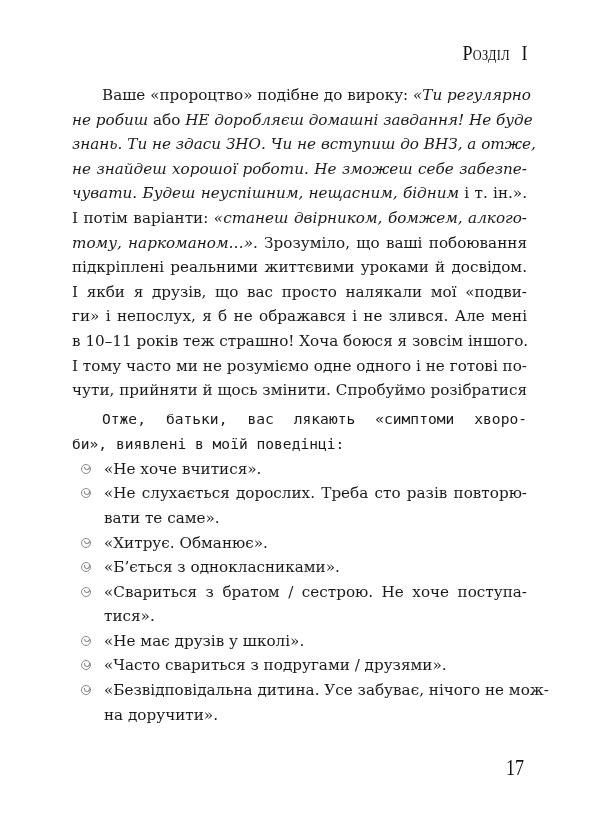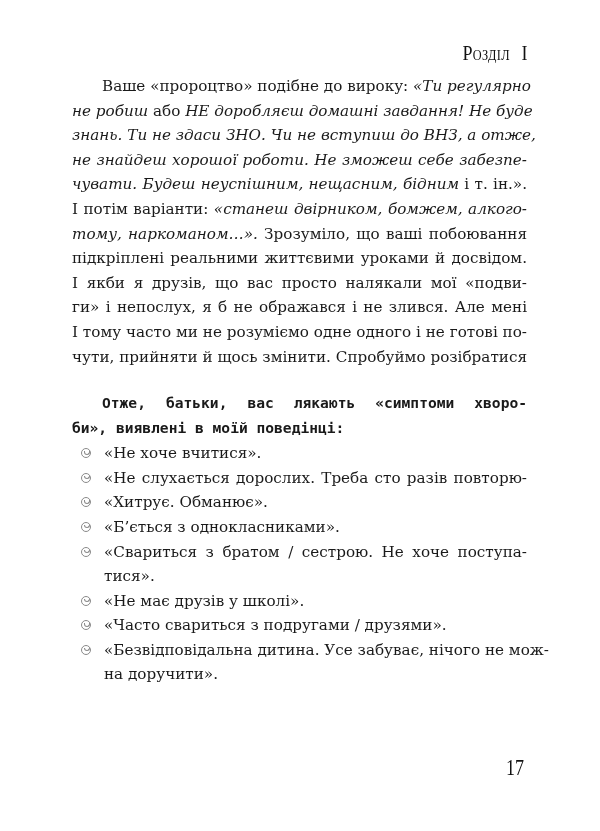--- a/index.html
+++ b/index.html
@@ -24,39 +24,39 @@
       letter-spacing: 0.5px;
       color: #111;
       transform: scaleX(0.82);
       transform-origin: right center;
     }
     .running-head .chap-word { font-variant: small-caps; }
     .running-head .chap-num { margin-left: 14px; }
     .content {
       position: absolute;
       left: 72px;
-      top: 74px;
+      top: 83px;
       width: 455px;
       font-size: 15.2px;
       line-height: 24.6px;
     }
     .line {
       display: block;
       white-space: nowrap;
       text-align: justify;
       text-align-last: justify;
       height: 24.6px;
     }
     .line.last { text-align-last: left; }
     .indent { padding-left: 30px; }
     .it { font-style: italic; }
     .bold-para {
-      margin-top: 22px;
+      margin-top: 4px;
       font-family: "DejaVu Sans Mono", "Liberation Mono", monospace;
-      font-weight: bold;
+      font-weight: normal;
       font-size: 14.6px;
     }
     .bold-para .line { height: 25px; }
     ul.bullets {
       list-style: none;
       margin: 0;
       padding: 0;
     }
     ul.bullets li {
       position: relative;
@@ -107,37 +107,39 @@
     <span class="line indent"><span>Ваше «пророцтво» подібне до вироку: </span><span class="it">«Ти регулярно</span></span>
     <span class="line"><span class="it">не робиш </span><span>або </span><span class="it">НЕ доробляєш домашні завдання! Не буде</span></span>
     <span class="line it">знань. Ти не здаси ЗНО. Чи не вступиш до ВНЗ, а отже,</span>
     <span class="line it">не знайдеш хорошої роботи. Не зможеш себе забезпе-</span>
     <span class="line"><span class="it">чувати. Будеш неуспішним, нещасним, бідним </span><span>і т. ін.».</span></span>
     <span class="line"><span>І потім варіанти: </span><span class="it">«станеш двірником, бомжем, алкого-</span></span>
     <span class="line"><span class="it">тому, наркоманом…».</span><span> Зрозуміло, що ваші побоювання</span></span>
     <span class="line">підкріплені реальними життєвими уроками й досвідом.</span>
     <span class="line">І якби я друзів, що вас просто налякали мої «подви-</span>
     <span class="line">ги» і непослух, я б не ображався і не злився. Але мені</span>
+    <span class="line">в 10–11 років теж страшно! Хоча боюся я зовсім іншого.</span>
     <span class="line">І тому часто ми не розуміємо одне одного і не готові по-</span>
     <span class="line">чути, прийняти й щось змінити. Спробуймо розібратися</span>
   </div>
 
   <div class="para bold-para">
     <span class="line indent">Отже, батьки, вас лякають «симптоми хворо-</span>
     <span class="line last">би», виявлені в моїй поведінці:</span>
   </div>
 
   <ul class="bullets">
     <li>
       <span class="bullet-icon"></span>
       <span class="line last">«Не хоче вчитися».</span>
     </li>
     <li>
       <span class="bullet-icon"></span>
       <span class="line">«Не слухається дорослих. Треба сто разів повторю-</span>
+      <span class="line last">вати те саме».</span>
     </li>
     <li>
       <span class="bullet-icon"></span>
       <span class="line last">«Хитрує. Обманює».</span>
     </li>
     <li>
       <span class="bullet-icon"></span>
       <span class="line last">«Б’ється з однокласниками».</span>
     </li>
     <li>

